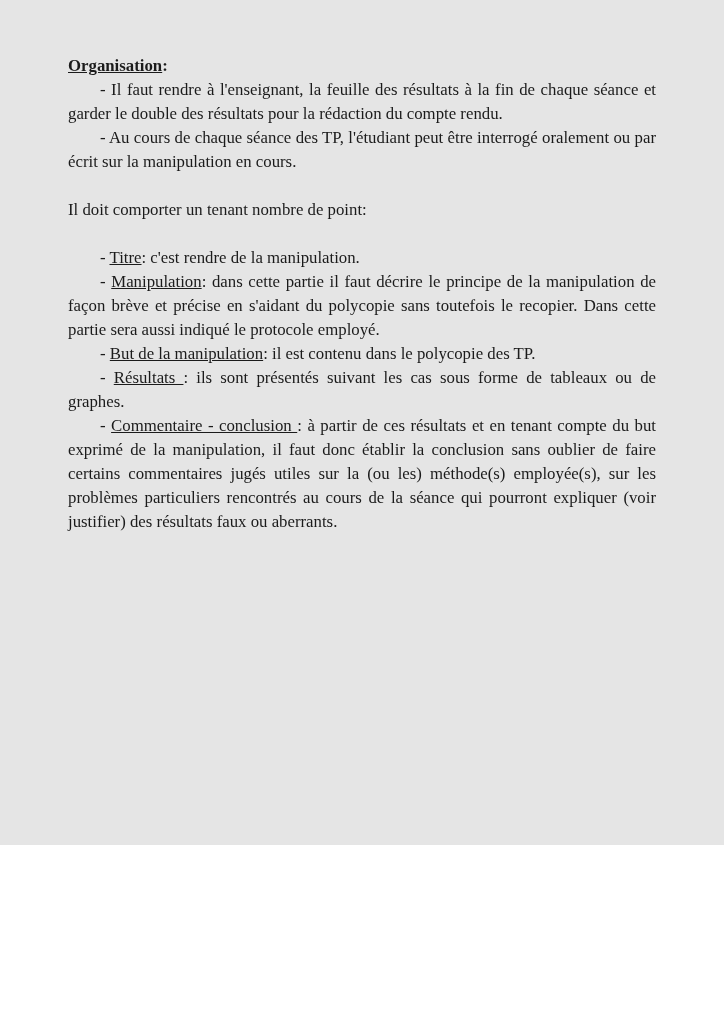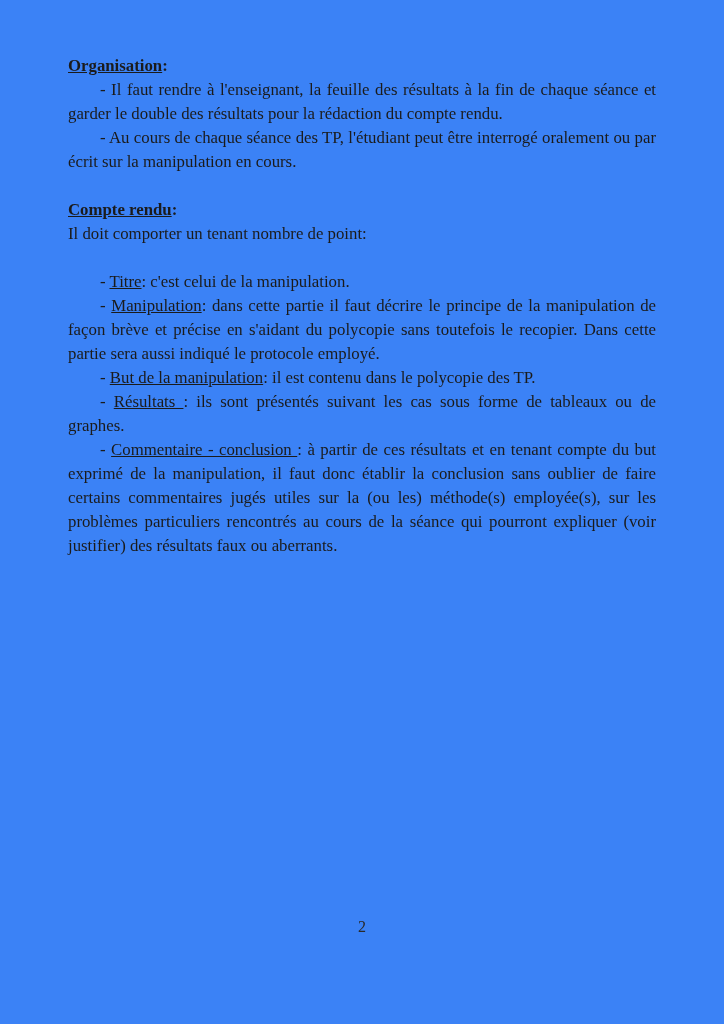--- a/index.html
+++ b/index.html
@@ -3,22 +3,22 @@
 <meta charset="utf-8">
 <style>
   html, body {
     margin: 0;
     padding: 0;
     background: #ffffff;
   }
   .page {
     position: relative;
     width: 724px;
-    height: 1024px;
-    background: #3b82f6;
+    height: 845px;
+    background: #e5e5e5;
     font-family: "Liberation Serif", "DejaVu Serif", serif;
     color: #1b1b1b;
     overflow: hidden;
   }
   .content {
     position: absolute;
     left: 68px;
     top: 54px;
     width: 588px;
     font-size: 16.8px;
@@ -59,27 +59,26 @@
 <div class="page">
   <div class="content">
 
     <h2 class="section-heading"><span class="term">Organisation</span><span>:</span></h2>
 
     <p class="para">- Il faut rendre à l'enseignant, la feuille des résultats à la fin de chaque séance et garder le double des résultats pour la rédaction du compte rendu.</p>
     <p class="para">- Au cours de chaque séance des TP, l'étudiant peut être interrogé oralement ou par écrit sur la manipulation en cours.</p>
 
     <div class="spacer-1"></div>
 
-    <h2 class="section-heading"><span class="term">Compte rendu</span><span>:</span></h2>
 
     <p class="intro">Il doit comporter un tenant nombre de point:</p>
 
     <div class="spacer-1"></div>
 
-    <p class="para"><span>- </span><span class="u">Titre</span><span>: c'est celui de la manipulation.</span></p>
+    <p class="para"><span>- </span><span class="u">Titre</span><span>: c'est rendre de la manipulation.</span></p>
 
     <p class="para"><span>- </span><span class="u">Manipulation</span><span>: dans cette partie il faut décrire le principe de la manipulation de façon brève et précise en s'aidant du polycopie sans toutefois le recopier. Dans cette partie sera aussi indiqué le protocole employé.</span></p>
 
     <p class="para"><span>- </span><span class="u">But de la manipulation</span><span>: il est contenu dans le polycopie des TP.</span></p>
 
     <p class="para"><span>- </span><span class="u">Résultats </span><span>: ils sont présentés suivant les cas sous forme de tableaux ou de graphes.</span></p>
 
     <p class="para"><span>- </span><span class="u">Commentaire - conclusion </span><span>: à partir de ces résultats et en tenant compte du but exprimé de la manipulation, il faut donc établir la conclusion sans oublier de faire certains commentaires jugés utiles sur la (ou les) méthode(s) employée(s), sur les problèmes particuliers rencontrés au cours de la séance qui pourront expliquer (voir justifier) des résultats faux ou aberrants.</span></p>
 
   </div>

